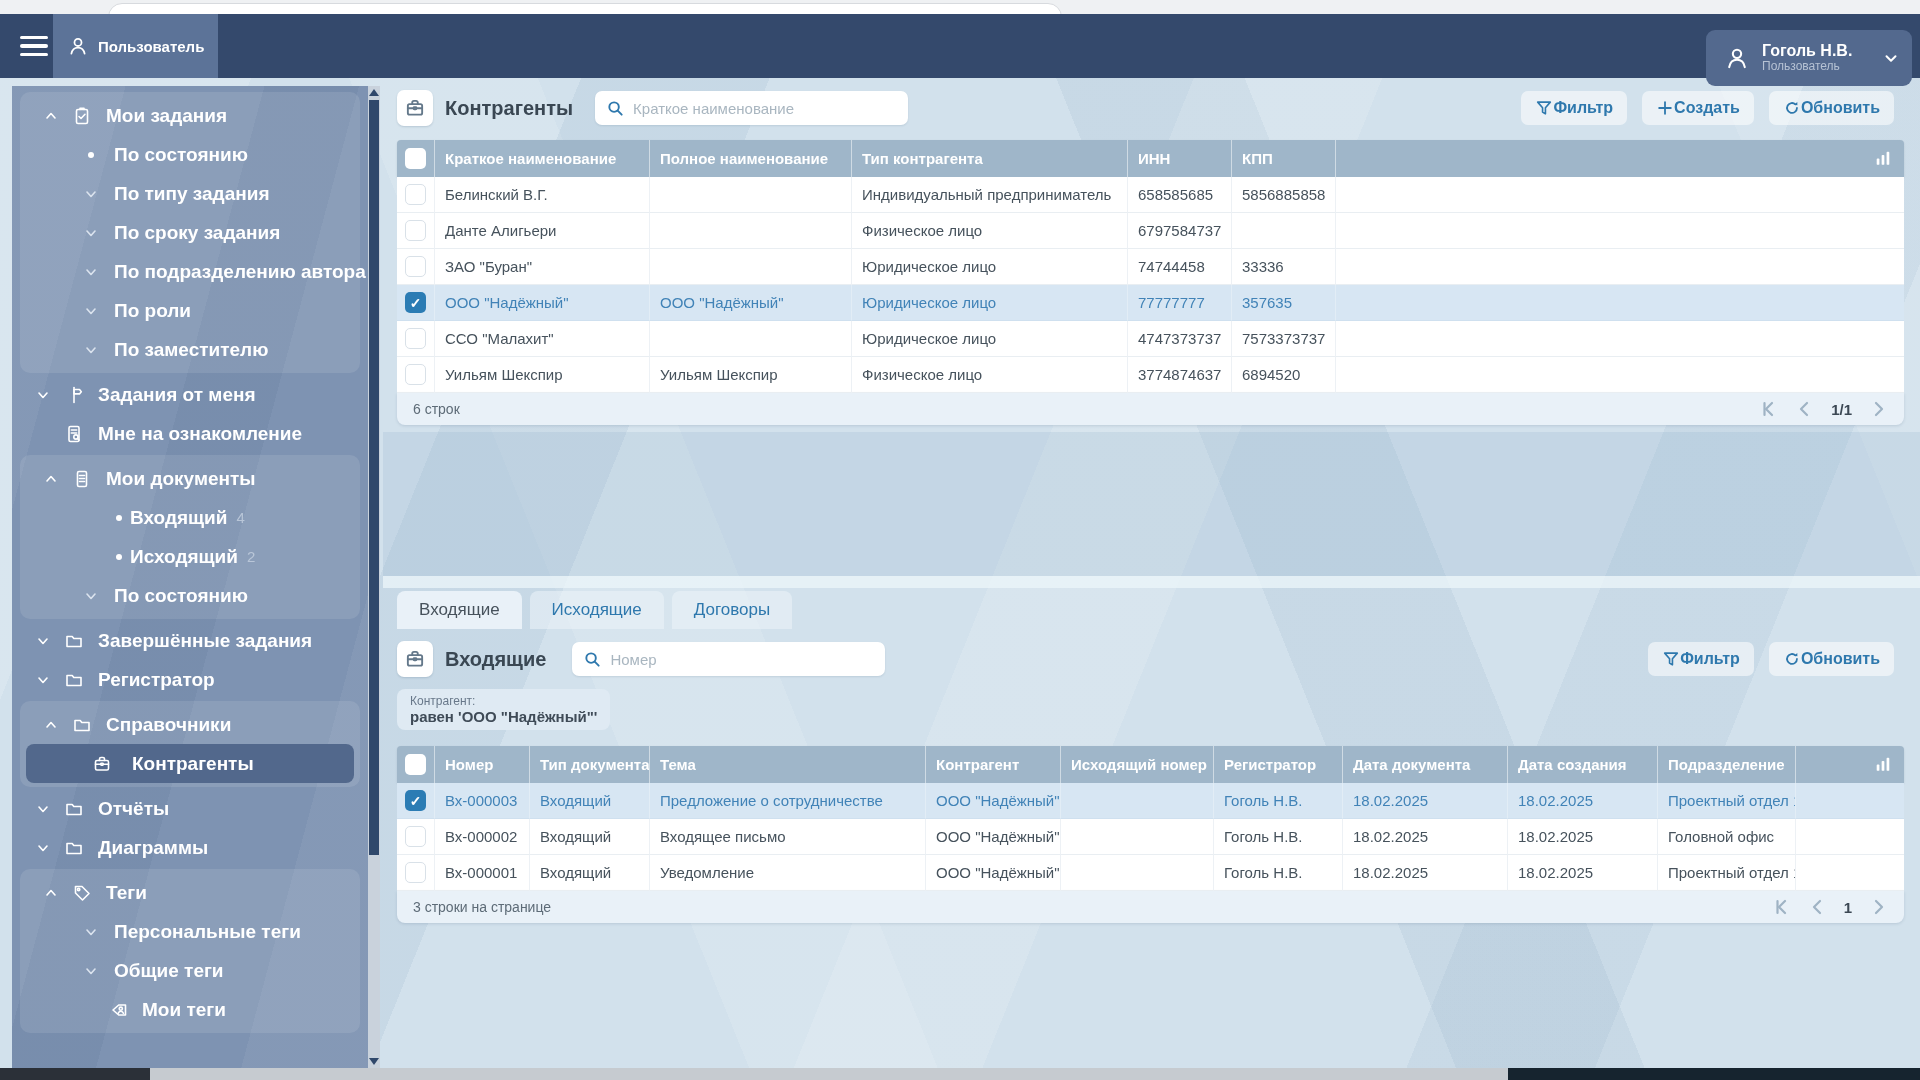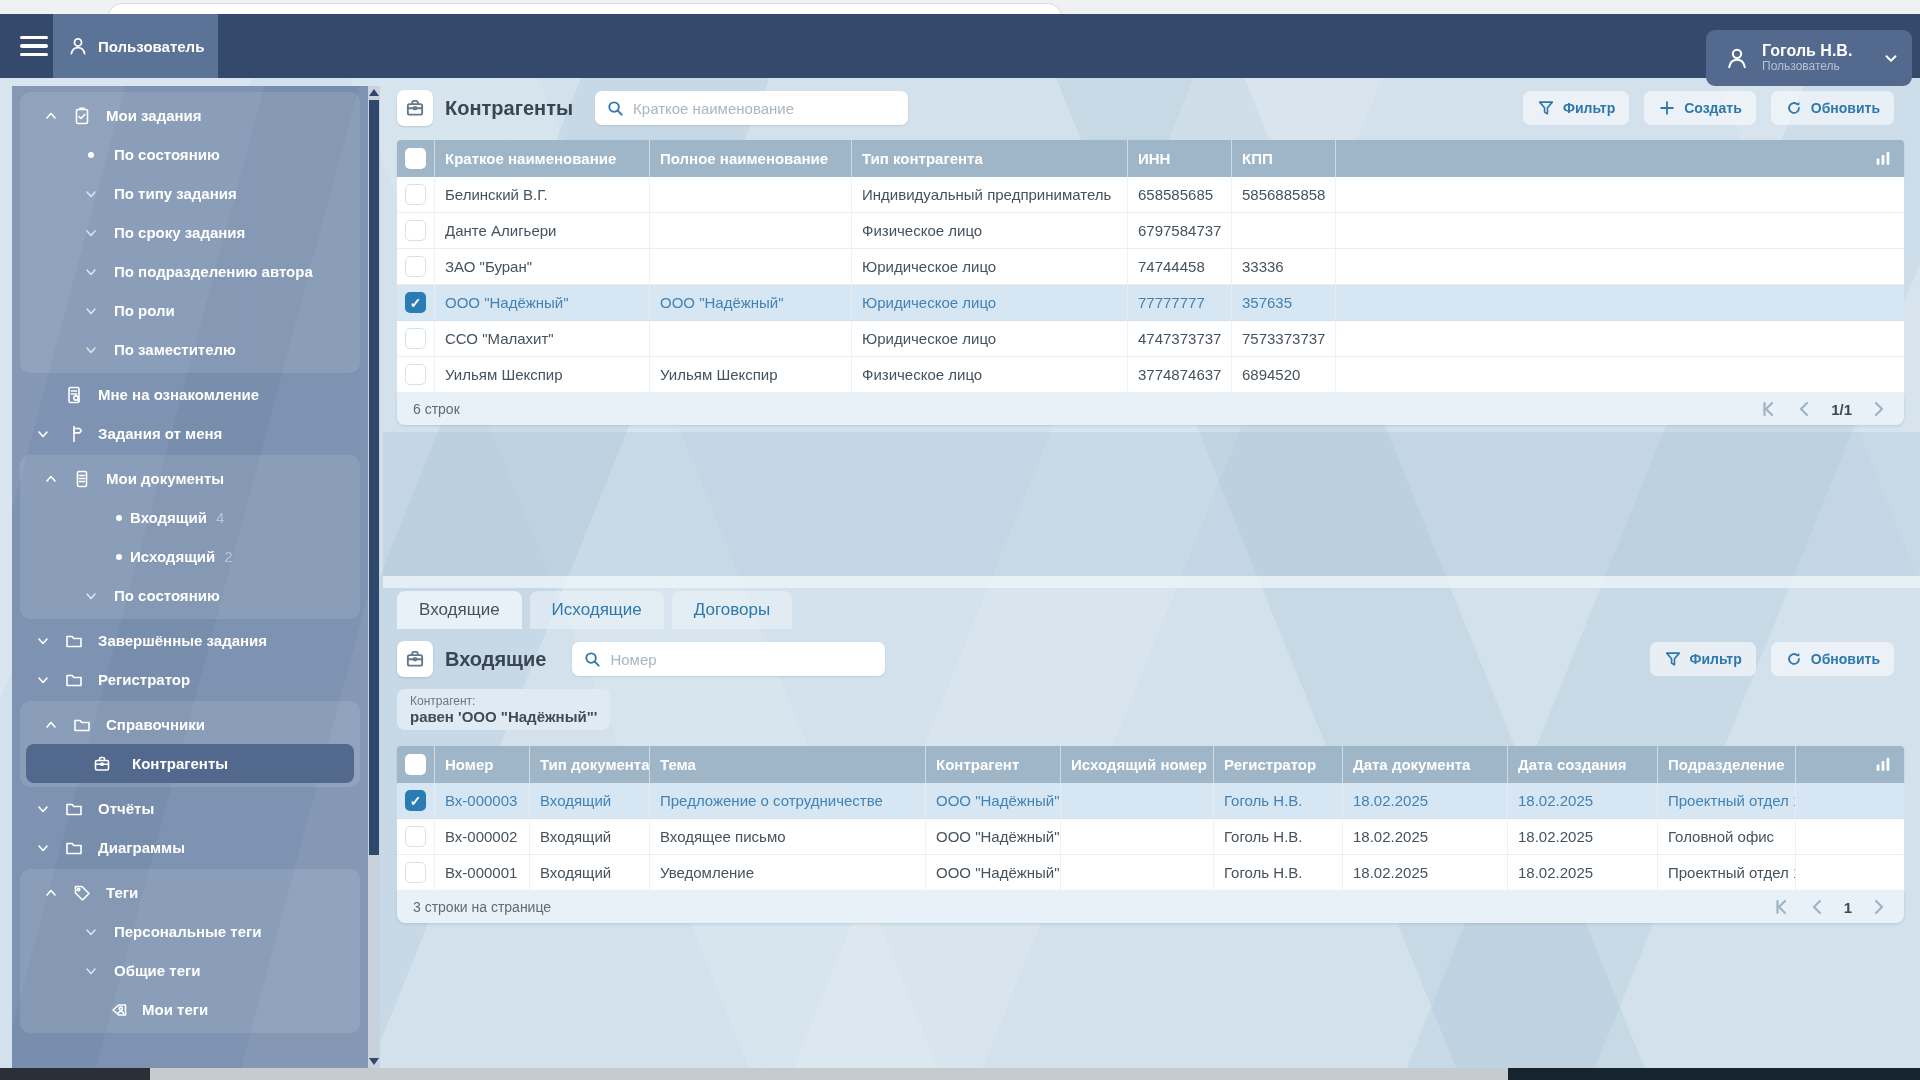--- a/index.html
+++ b/index.html
@@ -36,21 +36,21 @@
 
   
   #sidebar{position:absolute;left:12px;top:86px;width:368px;height:982px;
     background-color:#7e93b2;
     background-image:linear-gradient(105deg, rgba(255,255,255,.05) 0 18%, rgba(255,255,255,0) 18% 40%, rgba(25,55,90,.06) 40% 55%, rgba(255,255,255,0) 55% 78%, rgba(255,255,255,.05) 78%);}
   #side-nav{position:absolute;left:0;top:0;width:356px;padding-top:4px;box-sizing:border-box;}
   .sp{margin:2px 8px;padding:4px 0;border-radius:10px;background:rgba(255,255,255,.10);}
   .si{display:flex;align-items:center;height:39px;cursor:pointer;}
   .si .tw{width:26px;display:flex;justify-content:center;flex:none;}
   .si .iw{width:36px;display:flex;justify-content:center;flex:none;}
-  .si .lbl{color:#fff;font-size:15px;font-weight:700;margin-left:6px;white-space:nowrap;}
+  .si .lbl{color:#fff;font-size:19px;font-weight:700;margin-left:6px;white-space:nowrap;}
   .si.l1{padding-left:18px;}
   .si.l2{padding-left:58px;}
   .si.l2 .lbl{margin-left:10px;}
   .si.l3{padding-left:96px;}
   .si.l3 .lbl{margin-left:8px;}
   .si .dot{width:6px;height:6px;border-radius:50%;background:#fff;flex:none;}
   .si .cnt{color:#b9c6d8;font-size:15px;font-weight:400;margin-left:9px;}
   .si.sel{background:#52688c;border-radius:8px;margin:0 6px;padding-left:58px;}
   .si.sel .lbl{margin-left:12px;}
   #side-scroll{position:absolute;right:0;top:0;width:12px;height:982px;background:#c9d2dc;}
@@ -66,21 +66,21 @@
   
   .panel{position:absolute;left:397px;width:1507px;}
   .tbar{display:flex;align-items:center;height:36px;}
   .tico{width:36px;height:36px;background:#fff;border-radius:7px;display:flex;align-items:center;justify-content:center;box-shadow:0 1px 2px rgba(40,70,100,.18);flex:none;}
   .ptitle{font-size:20px;font-weight:700;color:#3a4753;margin-left:12px;white-space:nowrap;}
   .sbox{position:relative;margin-left:22px;}
   .sbox input{width:313px;height:34px;border:none;border-radius:7px;padding:0 10px 0 38px;font-family:"Liberation Sans",sans-serif;font-size:15px;color:#3c4854;background:#fff;box-shadow:0 1px 2px rgba(40,70,100,.12);outline:none;box-sizing:border-box;}
   .sbox input::placeholder{color:#a9b6c0;}
   .sbox .mag{position:absolute;left:11px;top:8px;}
   .btns{margin-left:auto;display:flex;gap:15px;padding-right:10px;}
-  .btn{height:34px;padding:0 14px;display:flex;align-items:center;gap:8px;background:rgba(255,255,255,.55);border-radius:7px;font-size:14px;font-weight:700;color:#2e78ad;cursor:pointer;white-space:nowrap;}
+  .btn{height:34px;padding:0 14px;display:flex;align-items:center;background:rgba(255,255,255,.55);border-radius:7px;font-size:16px;font-weight:700;color:#2e78ad;cursor:pointer;white-space:nowrap;}
 
   
   .grid1{display:grid;grid-template-columns:38px 215px 202px 276px 104px 104px 1fr;}
   .grid2{display:grid;grid-template-columns:38px 95px 120px 276px 135px 153px 129px 165px 150px 138px 1fr;}
   .thead{background:#9fb6c9;height:37px;border-radius:4px 4px 0 0;box-shadow:0 1px 2px rgba(40,70,100,.15);}
   .thead .c{display:flex;align-items:center;padding:0 10px;border-right:1px solid rgba(255,255,255,.5);color:#fff;font-size:15px;font-weight:700;white-space:nowrap;overflow:hidden;box-sizing:border-box;}
   .thead .c.ck{justify-content:center;padding:0;}
   .thead .c.fill{border-right:none;justify-content:flex-end;padding-right:12px;}
   .trow{height:36px;background:#fff;}
   .trow .c{display:flex;align-items:center;padding:0 10px;border-right:1px solid #edf1f5;border-bottom:1px solid #e9eef2;font-size:15px;color:#46525c;white-space:nowrap;overflow:hidden;box-sizing:border-box;}
@@ -214,45 +214,45 @@
       <div class="si l2">
         <span class="tw">
             <svg width="14" height="14" viewBox="0 0 14 14">
               <polyline class="st" style="stroke:#dbe3ee" points="3,5 7,9.5 11,5"></polyline>
             </svg>
           </span>
         <span class="lbl">По заместителю</span>
       </div>
     </div>
     <div class="si l1">
+      <span class="tw">
+          <svg width="14" height="14" viewBox="0 0 14 14">
+            <polyline class="st" points="3,5 7,9.5 11,5"></polyline>
+          </svg>
+        </span>
+      <span class="iw">
+          <svg width="20" height="20" viewBox="0 0 20 20">
+            <path class="st" d="M10 2.5v15"></path>
+            <path class="st" d="M10 4.5h5.5l1.8 2.2-1.8 2.2H10z"></path>
+          </svg>
+        </span>
+      <span class="lbl">Задания от меня</span>
+    </div>
+    <div class="si l1">
       <span class="tw"></span>
       <span class="iw">
           <svg width="20" height="20" viewBox="0 0 20 20">
             <rect class="st" x="5" y="2.5" width="10" height="15" rx="1.5"></rect>
             <line class="st" x1="7.3" y1="6" x2="12.7" y2="6"></line>
             <line class="st" x1="7.3" y1="9" x2="12.7" y2="9"></line>
             <circle class="st" cx="11.9" cy="13" r="2.1"></circle>
             <line class="st" x1="13.4" y1="14.5" x2="15" y2="16.1"></line>
           </svg>
         </span>
       <span class="lbl">Мне на ознакомление</span>
-    </div>
-    <div class="si l1">
-      <span class="tw">
-          <svg width="14" height="14" viewBox="0 0 14 14">
-            <polyline class="st" points="3,5 7,9.5 11,5"></polyline>
-          </svg>
-        </span>
-      <span class="iw">
-          <svg width="20" height="20" viewBox="0 0 20 20">
-            <path class="st" d="M10 2.5v15"></path>
-            <path class="st" d="M10 4.5h5.5l1.8 2.2-1.8 2.2H10z"></path>
-          </svg>
-        </span>
-      <span class="lbl">Задания от меня</span>
     </div>
     <div class="sp">
       <div class="si l1">
         <span class="tw">
             <svg width="14" height="14" viewBox="0 0 14 14">
               <polyline class="st" points="3,9 7,4.5 11,9"></polyline>
             </svg>
           </span>
         <span class="iw">
             <svg width="20" height="20" viewBox="0 0 20 20">

